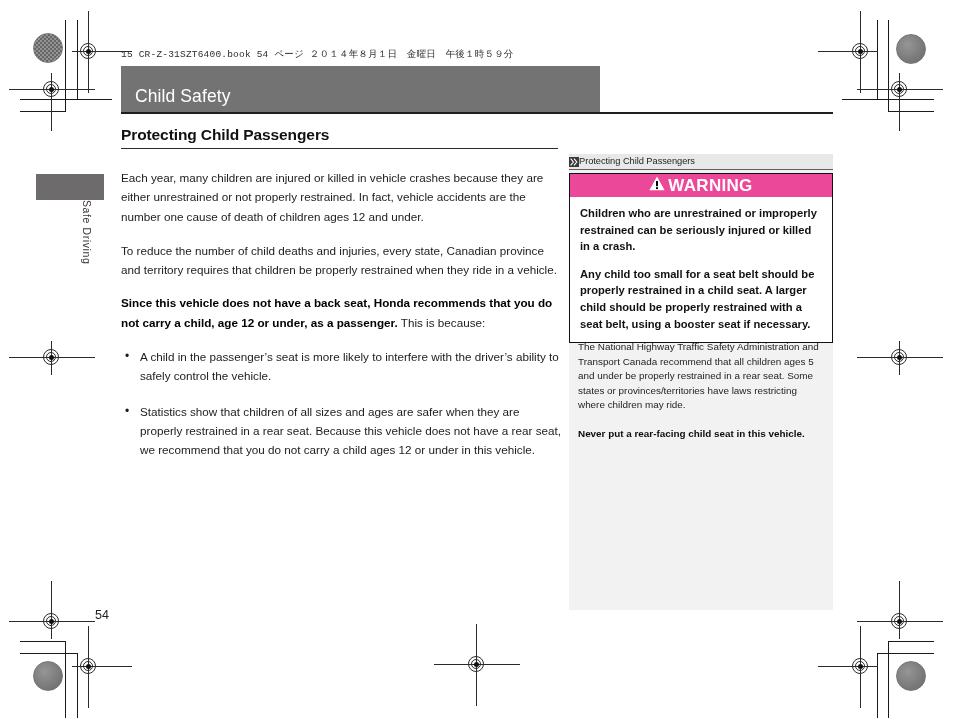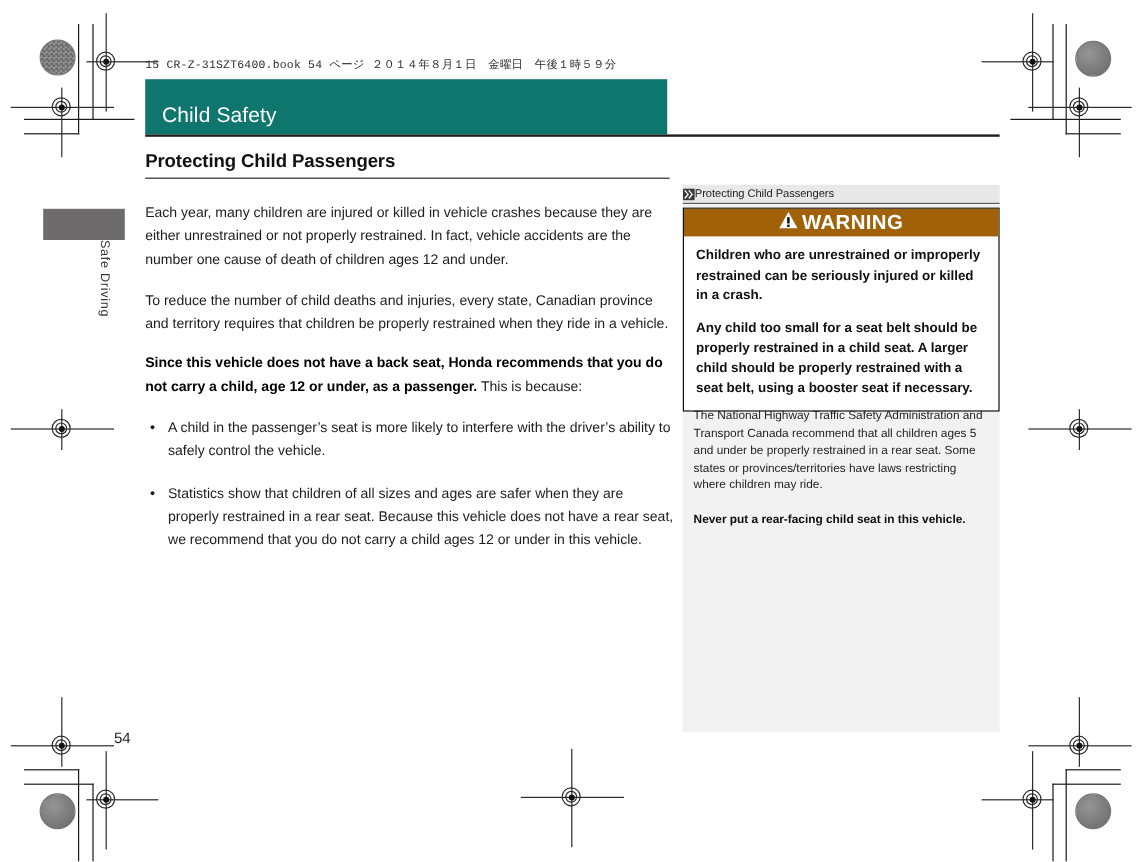--- a/index.html
+++ b/index.html
@@ -74,23 +74,23 @@
     color: #2e2e2e;
     white-space: nowrap;
     text-align: right;
   }
 
   
   .chapter-bar {
     position: absolute;
     left: 121px;
     top: 66px;
-    width: 435px;
+    width: 479px;
     height: 46px;
-    background: #0f766e;
+    background: #737373;
   }
   .chapter-bar .title {
     position: absolute;
     left: 14px;
     bottom: 5px;
     color: #ffffff;
     font-size: 17.5px;
     font-weight: 400;
     letter-spacing: .1px;
   }
@@ -208,21 +208,21 @@
   
   .warn-box {
     position:absolute;
     left:569px; top:173px;
     width:264px;
     border:1.6px solid #111;
     box-sizing:border-box;
     background:#ffffff;
   }
   .warn-bar {
-    background:#a16207;
+    background:#ec4899;
     height:23px;
     display:flex;
     align-items:center;
     justify-content:center;
     gap:3px;
   }
   .warn-tri { display:block; }
   .warn-bar .warn-word {
     color:#fff;
     font-size:17px;

